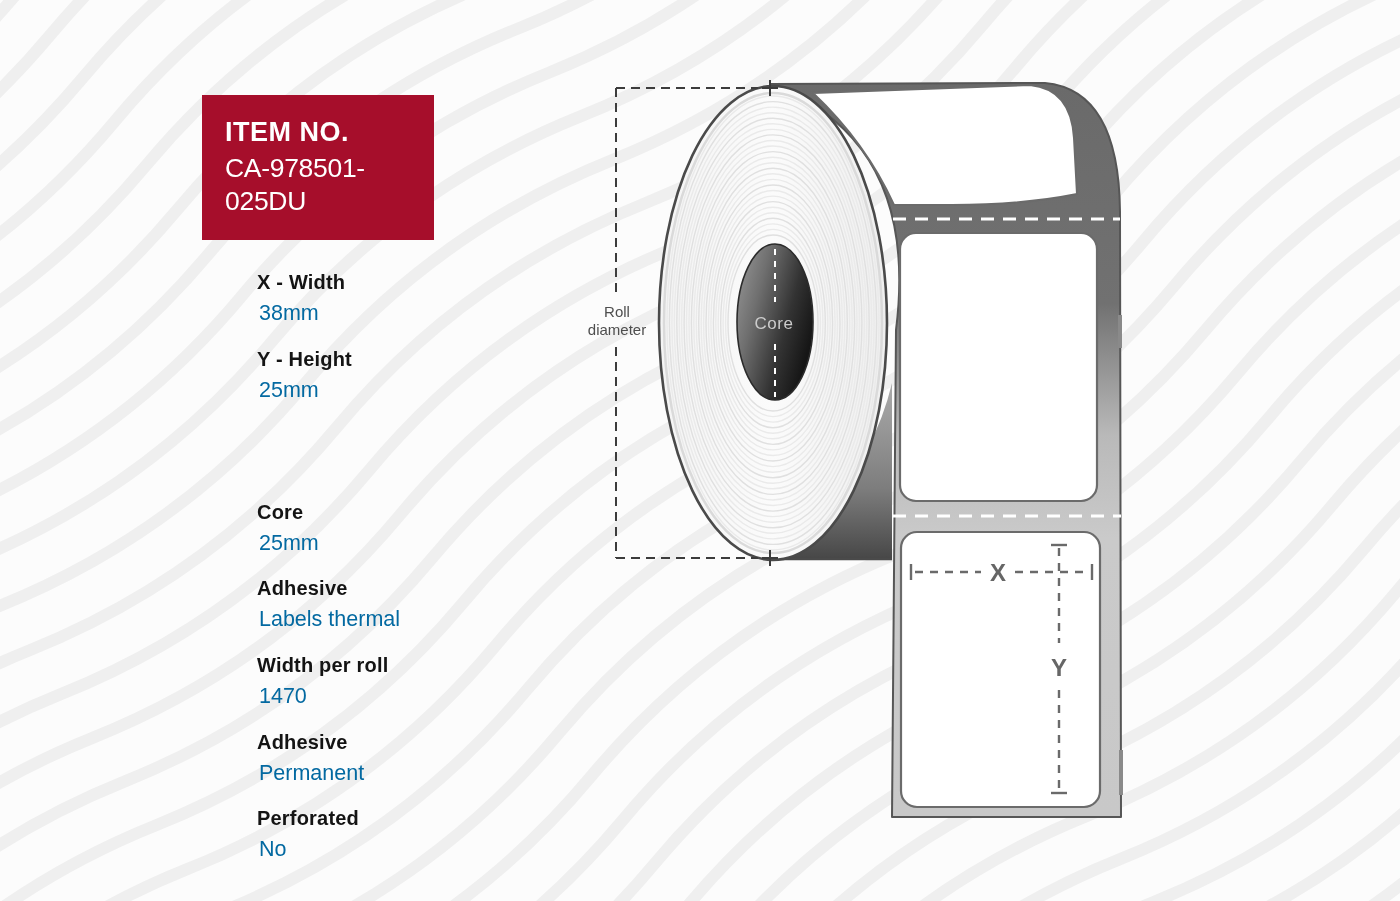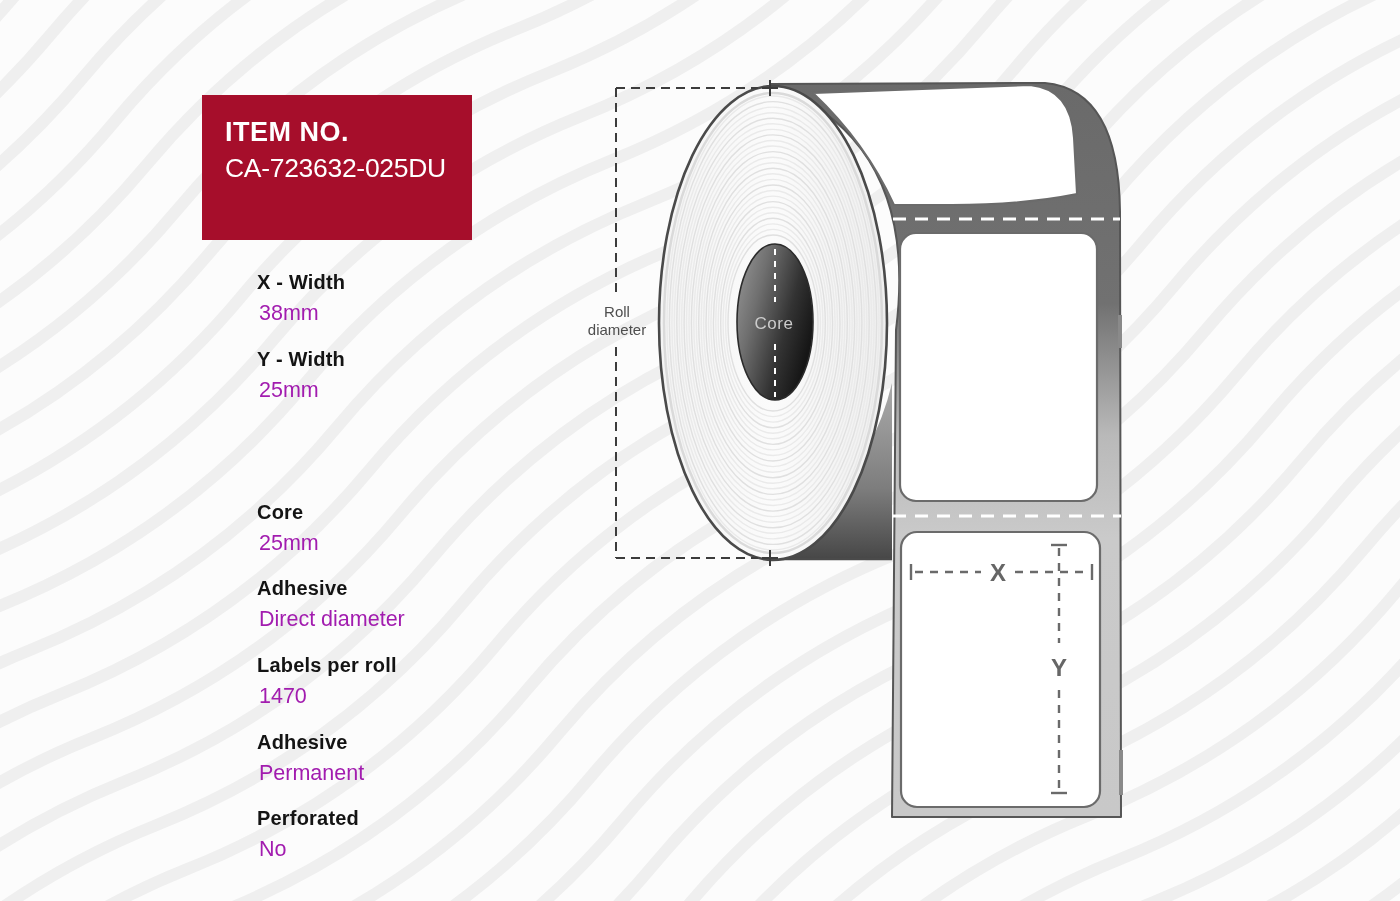--- a/index.html
+++ b/index.html
@@ -9,41 +9,41 @@
     background:#fcfcfc;
     overflow:hidden;
     font-family:"Liberation Sans", sans-serif;
   }
   .canvas svg.scene{position:absolute;left:0;top:0;}
 
   
   .item-card{
     position:absolute;
     left:202px;top:95px;
-    width:270px;height:145px;
+    width:232px;height:145px;
     background:#A60E2B;
     color:#ffffff;
     box-sizing:border-box;
     padding:20px 10px 0 23px;
   }
   .item-card .item-label{
     font-size:27px;font-weight:bold;line-height:34px;letter-spacing:0.5px;
   }
   .item-card .item-number{
     font-size:26.5px;font-weight:normal;line-height:33px;margin-top:3px;letter-spacing:-0.3px;
   }
 
   
   .spec-list{position:absolute;left:0;top:0;width:100%;height:100%;}
   .spec-row{position:absolute;left:257px;}
   .spec-label{
     font-size:20px;font-weight:bold;color:#141414;line-height:25px;letter-spacing:0.2px;
   }
   .spec-value{
-    font-size:21.5px;font-weight:normal;color:#a21caf;line-height:27px;margin-top:5px;margin-left:2px;
+    font-size:21.5px;font-weight:normal;color:#0369a1;line-height:27px;margin-top:5px;margin-left:2px;
   }
 
   
   text{font-family:"Liberation Sans", sans-serif;}
   .annot-dim{fill:#666666;font-size:24px;font-weight:bold;}
   .annot-small{fill:#4e4e4e;font-size:15px;}
   .core-text{fill:#cccccc;font-size:17px;letter-spacing:0.5px;}
 </style>
 </head>
 <body>
@@ -209,42 +209,42 @@
       <line x1="770" y1="80" x2="770" y2="96"></line>
       <line x1="762" y1="558" x2="778" y2="558"></line>
       <line x1="770" y1="550" x2="770" y2="566"></line>
     </g>
     <text x="617" y="317" text-anchor="middle" class="annot-small">Roll</text>
     <text x="617" y="335" text-anchor="middle" class="annot-small">diameter</text>
   </svg>
 
   <div class="item-card">
     <div class="item-label">ITEM NO.</div>
-    <div class="item-number">CA-723632-025DU</div>
+    <div class="item-number">CA-978501-025DU</div>
   </div>
 
   <div class="spec-list">
     <div class="spec-row" style="top:270px">
       <div class="spec-label">X - Width</div>
       <div class="spec-value">38mm</div>
     </div>
     <div class="spec-row" style="top:347px">
-      <div class="spec-label">Y - Width</div>
+      <div class="spec-label">Y - Height</div>
       <div class="spec-value">25mm</div>
     </div>
     <div class="spec-row" style="top:500px">
       <div class="spec-label">Core</div>
       <div class="spec-value">25mm</div>
     </div>
     <div class="spec-row" style="top:576px">
       <div class="spec-label">Adhesive</div>
-      <div class="spec-value">Direct diameter</div>
+      <div class="spec-value">Labels thermal</div>
     </div>
     <div class="spec-row" style="top:653px">
-      <div class="spec-label">Labels per roll</div>
+      <div class="spec-label">Width per roll</div>
       <div class="spec-value">1470</div>
     </div>
     <div class="spec-row" style="top:806px">
       <div class="spec-label">Perforated</div>
       <div class="spec-value">No</div>
     </div>
     <div class="spec-row" style="top:730px">
       <div class="spec-label">Adhesive</div>
       <div class="spec-value">Permanent</div>
     </div>

